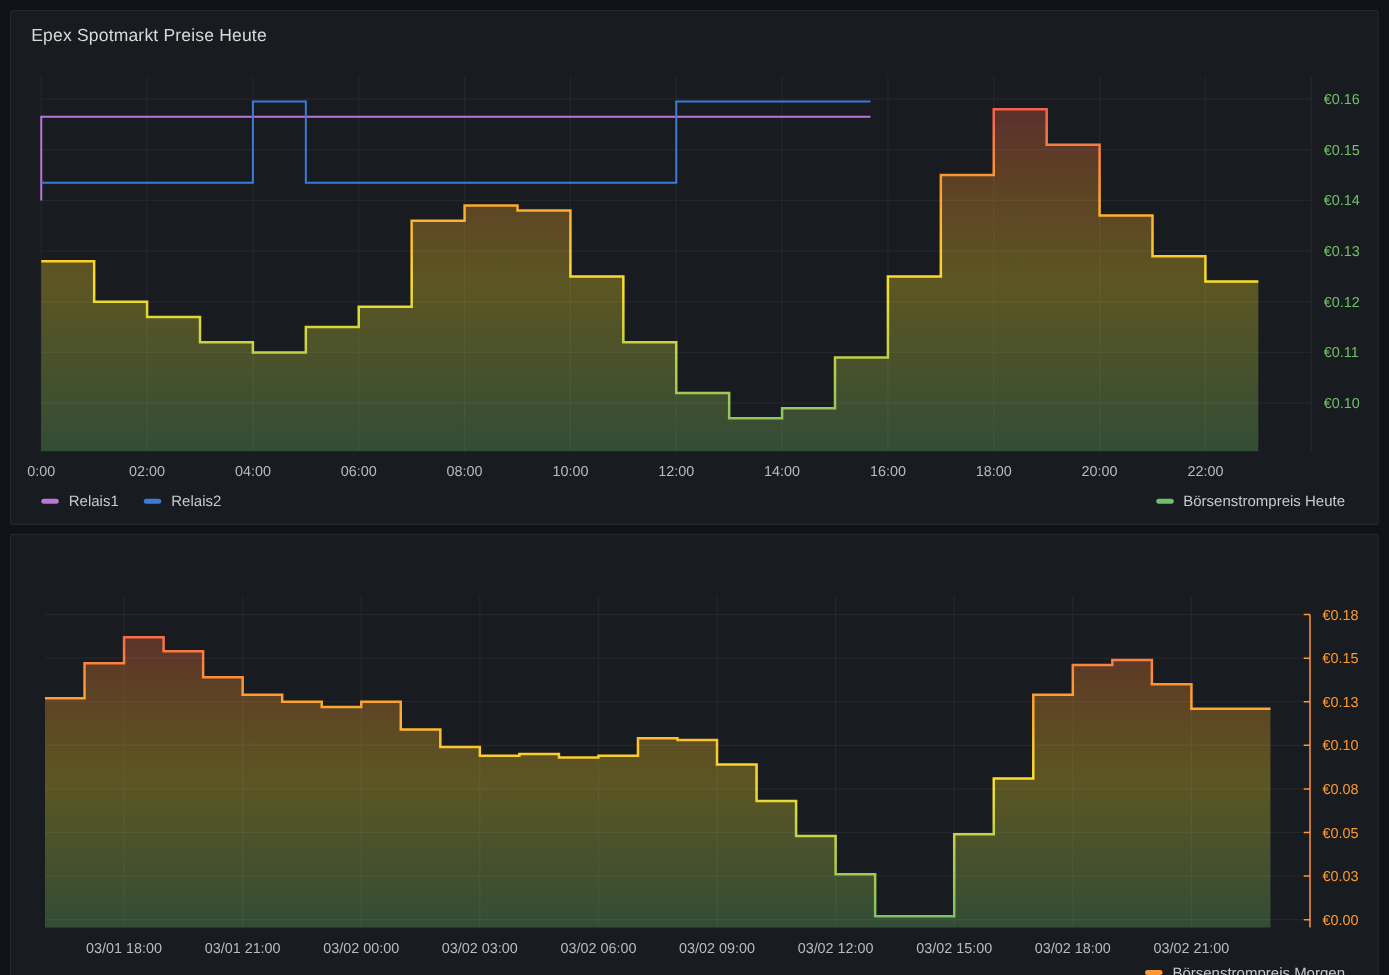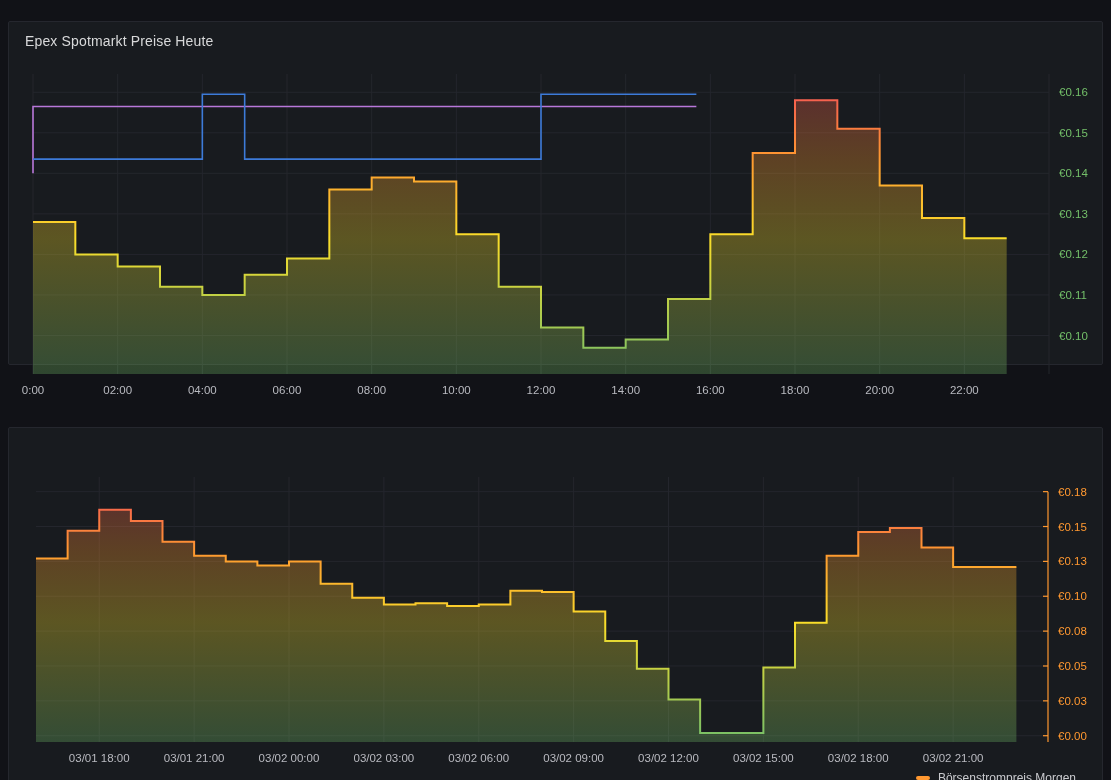--- a/index.html
+++ b/index.html
@@ -4,21 +4,21 @@
 <style>
   html,body{margin:0;padding:0}
   body{
     width:1111px;height:780px;overflow:hidden;position:relative;
     background:#111217;font-family:"Liberation Sans",sans-serif;
   }
   .panel{
     position:absolute;left:8px;width:1095px;box-sizing:border-box;
     background:#181b1f;border:1px solid #25272e;border-radius:2px;
   }
-  #panel-0{top:21px;height:344px}
+  #panel-0{top:8px;height:412px}
   #panel-1{top:427px;height:420px}
   .panel-title{
     position:absolute;left:16px;top:11px;margin:0;
     font-size:14px;font-weight:500;color:#d8d9da;letter-spacing:.15px;
   }
   svg.chart{position:absolute;left:0;top:0;display:block}
   .tick-x{fill:#b9bac0;font-size:11.5px}
   .tick-y{font-size:11.5px}
   .legend{
     position:absolute;left:24px;right:26px;display:flex;
@@ -88,20 +88,38 @@
         <text x="362.66666666666663" y="368" dy="0.35em" text-anchor="middle" class="tick-x">08:00</text>
         <text x="447.33333333333337" y="368" dy="0.35em" text-anchor="middle" class="tick-x">10:00</text>
         <text x="532" y="368" dy="0.35em" text-anchor="middle" class="tick-x">12:00</text>
         <text x="616.6666666666667" y="368" dy="0.35em" text-anchor="middle" class="tick-x">14:00</text>
         <text x="701.3333333333333" y="368" dy="0.35em" text-anchor="middle" class="tick-x">16:00</text>
         <text x="786" y="368" dy="0.35em" text-anchor="middle" class="tick-x">18:00</text>
         <text x="870.6666666666667" y="368" dy="0.35em" text-anchor="middle" class="tick-x">20:00</text>
         <text x="955.3333333333333" y="368" dy="0.35em" text-anchor="middle" class="tick-x">22:00</text>
       </g>
     </svg>
+  <div class="legend" id="legend-0">
+      <div class="legend-group">
+        <div class="legend-item">
+          <span class="swatch" style="background: rgb(184, 119, 217);"></span>
+          <span>Relais1</span>
+        </div>
+        <div class="legend-item">
+          <span class="swatch" style="background: rgb(61, 123, 217);"></span>
+          <span>Relais2</span>
+        </div>
+      </div>
+      <div class="legend-group">
+        <div class="legend-item">
+          <span class="swatch" style="background: rgb(115, 191, 105);"></span>
+          <span>Börsenstrompreis Heute</span>
+        </div>
+      </div>
+    </div>
 </section>
 
 <section class="panel" id="panel-1">
   <svg class="chart" id="chart-1" width="1093" height="420" viewBox="0 0 1093 420">
       <defs>
         <linearGradient id="grad1" gradientUnits="userSpaceOnUse" x1="0" y1="314" x2="0" y2="49">
           <stop offset="0%" stop-color="#73BF69"></stop>
           <stop offset="45%" stop-color="#FADE2A"></stop>
           <stop offset="72%" stop-color="#FF9830"></stop>
           <stop offset="100%" stop-color="#F2495C"></stop>

